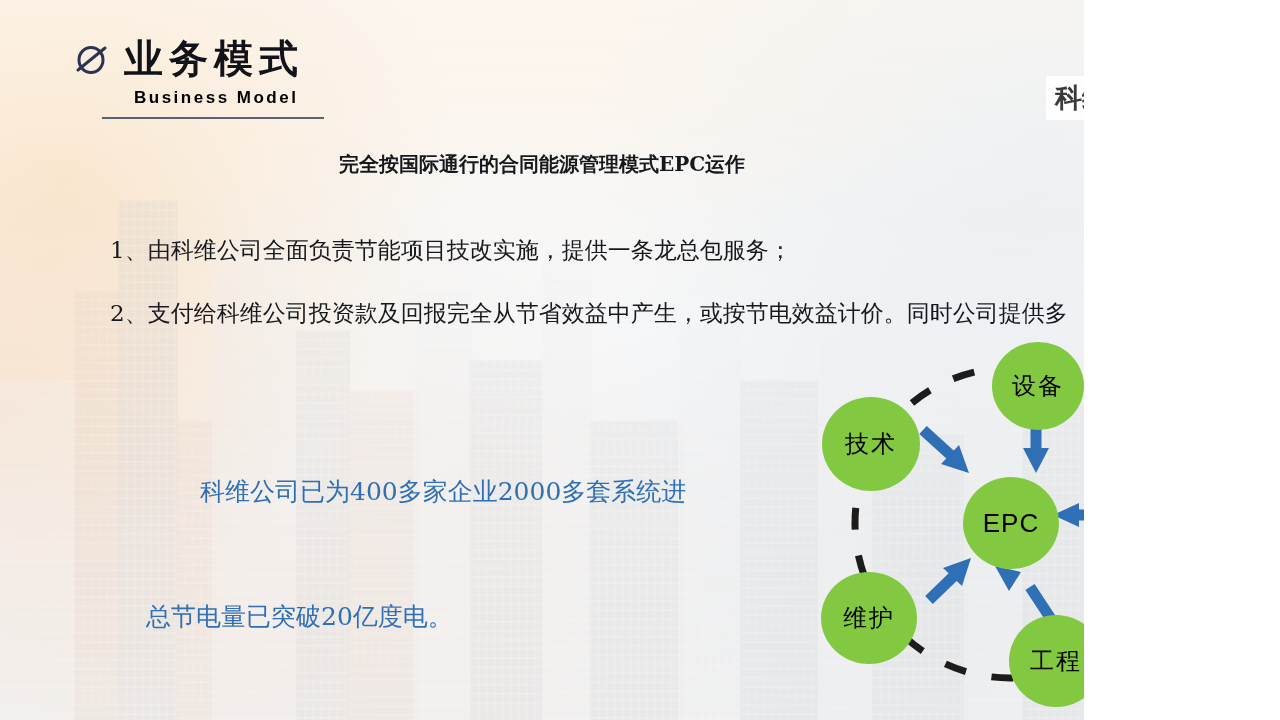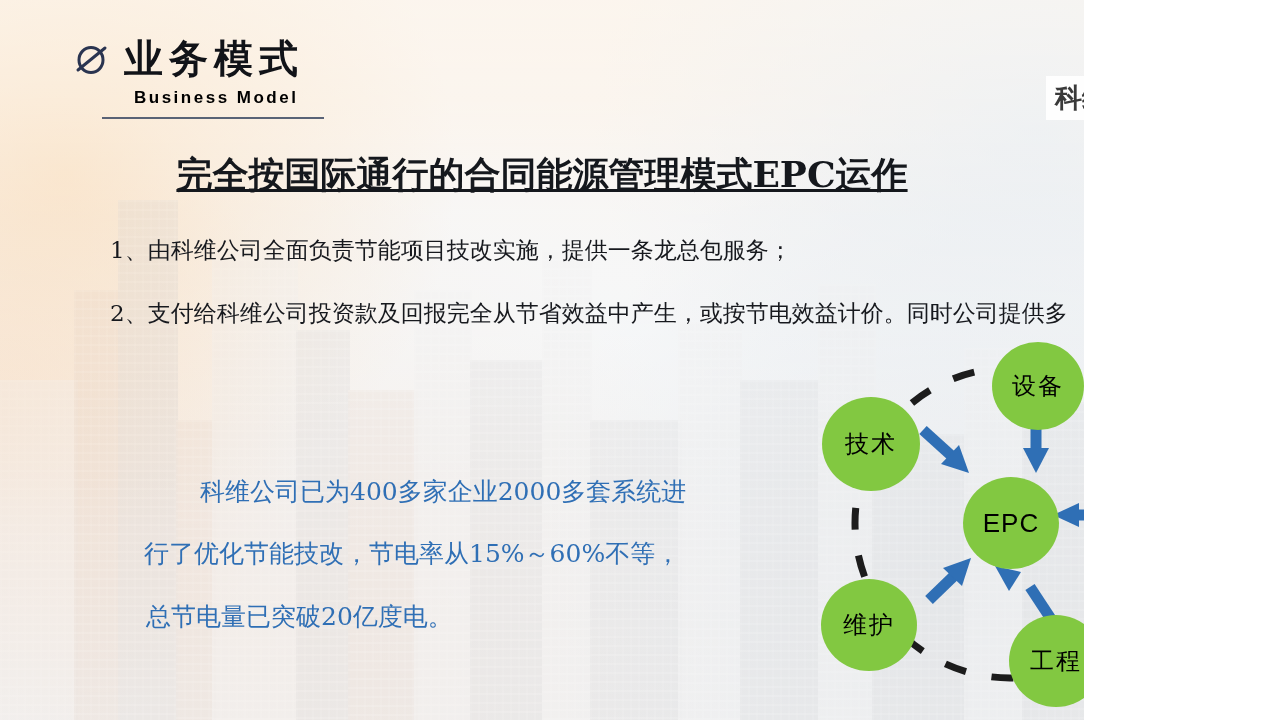--- a/index.html
+++ b/index.html
@@ -129,25 +129,24 @@
     color: #3a3a3a;
     margin-left: 3px;
     line-height: 1;
   }
 
   
   .slide-heading {
     position: absolute;
     left: 0; right: 0; top: 151px;
     text-align: center;
-    font-size: 36px;
+    font-size: 20px;
     font-weight: bold;
     color: #15181d;
     font-family: "DejaVu Serif", "Liberation Serif", serif;
-    text-decoration: underline;
   }
   .bullet {
     position: absolute;
     font-size: 23px;
     color: #17191e;
     font-family: "DejaVu Serif", "Liberation Serif", serif;
     white-space: nowrap;
   }
   .bullet-1 { left: 110px; top: 235px; }
   .bullet-2a { left: 110px; top: 298px; }
@@ -231,21 +230,20 @@
   <div class="logo-box">
     <span class="logo-cn">科维</span>
   </div>
 
   <div class="slide-heading">完全按国际通行的合同能源管理模式EPC运作</div>
 
   <div class="bullet bullet-1">1、由科维公司全面负责节能项目技改实施，提供一条龙总包服务；</div>
   <div class="bullet bullet-2a">2、支付给科维公司投资款及回报完全从节省效益中产生，或按节电效益计价。同时公司提供多</div>
 
   <div class="blue-line blue-1">科维公司已为400多家企业2000多套系统进</div>
-  <div class="blue-line blue-2">行了优化节能技改，节电率从15%～60%不等，</div>
   <div class="blue-line blue-3">总节电量已突破20亿度电。</div>
 
   <div class="diagram">
     <svg class="dia-svg" width="440" height="395" viewBox="0 0 440 395">
 
       <circle cx="215" cy="198" r="155" fill="none" stroke="#1c1c1c" stroke-width="7" stroke-dasharray="22 26" stroke-linecap="butt"></circle>
 
       <g fill="none" stroke="#2f6fb5" stroke-width="11" stroke-linecap="butt">
         <line x1="241" y1="78" x2="241" y2="130"></line>
         <line x1="128" y1="105" x2="160" y2="134"></line>
@@ -263,18 +261,18 @@
     </svg>
 
     <div class="node center" style="left:168px; top:152px; width:96px; height:92px;">EPC</div>
 
     <div class="node" style="left:197px; top:17px;  width:92px; height:88px;">设备</div>
 
     <div class="node" style="left:321px; top:145px; width:94px; height:92px;">资金</div>
 
     <div class="node" style="left:214px; top:290px; width:94px; height:92px;">工程</div>
 
-    <div class="node" style="left:26px;  top:254px; width:96px; height:92px;">维护</div>
+    <div class="node" style="left:26px;  top:247px; width:96px; height:92px;">维护</div>
 
     <div class="node" style="left:27px;  top:72px;  width:98px; height:94px;">技术</div>
   </div>
 
 </div>
 
 </body></html>

